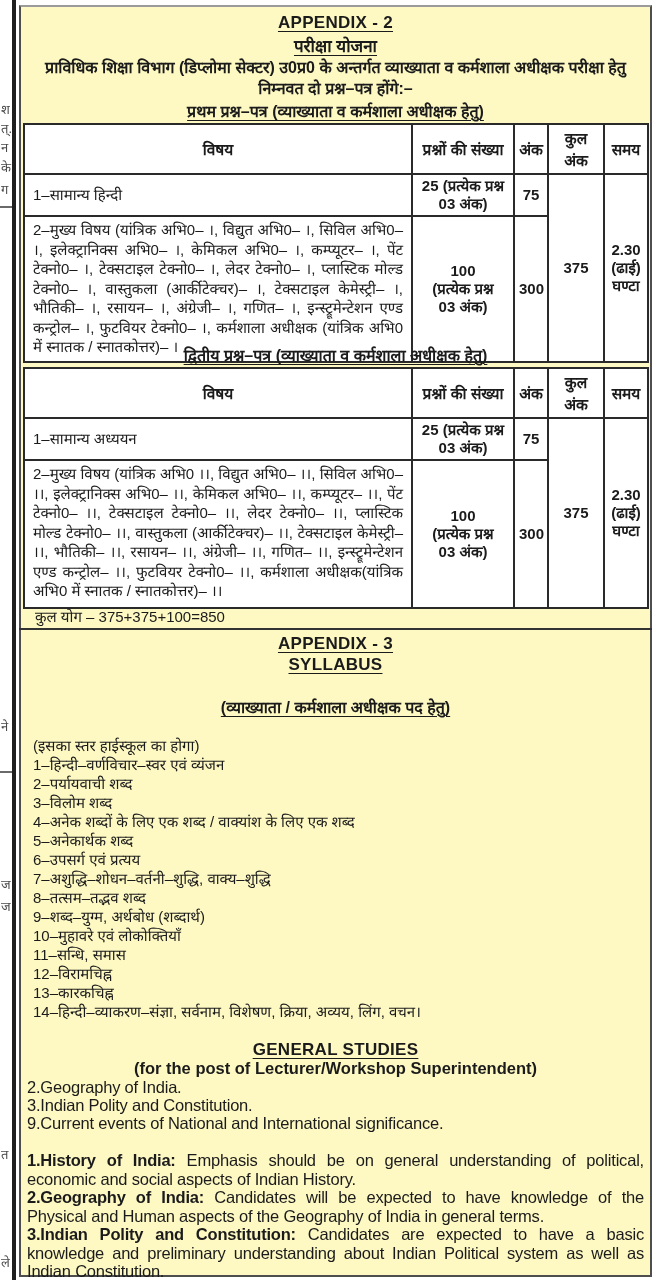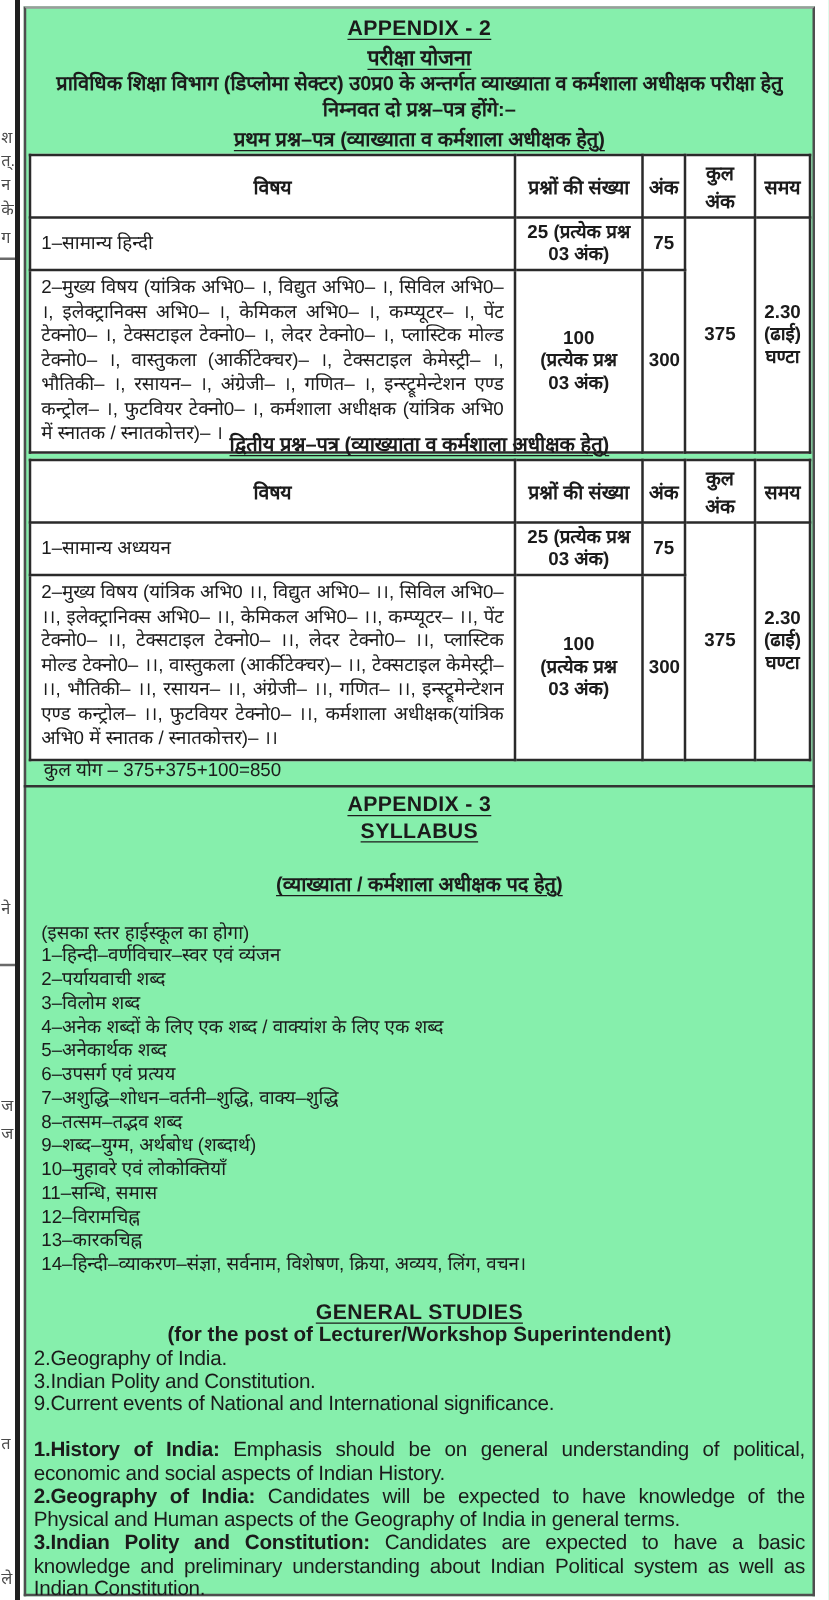--- a/index.html
+++ b/index.html
@@ -5,21 +5,21 @@
   html,body{margin:0;padding:0;}
   body{
     width:663px;height:1280px;position:relative;background:#ffffff;
     font-family:"Liberation Sans","DejaVu Sans",sans-serif;color:#1b1b1b;
     overflow:hidden;
   }
   .edge-bar{position:absolute;left:12px;top:0;width:4px;height:1280px;background:#1f1f1f;}
   .bleed-line{position:absolute;left:0;width:12px;height:2px;background:#6a6a6a;}
   .artifact{position:absolute;left:1px;font-size:13px;color:#4a4a4a;line-height:13px;}
   .content-box{
-    position:absolute;left:19px;top:5px;width:629px;height:1268px;background:#86efac;
+    position:absolute;left:19px;top:5px;width:629px;height:1268px;background:#fef9c3;
     border:2px solid #4e4e4e;border-top-color:#9b9b9b;
   }
   .abs{position:absolute;left:0;right:0;}
   .ctr{text-align:center;}
   .b{font-weight:bold;}
   .u{text-decoration:underline;text-underline-offset:3px;}
   .h-en{font-size:17px;letter-spacing:.3px;}
   .h-hi{font-size:17px;}
   .intro{font-size:16px;font-weight:bold;line-height:21px;padding:0 10px;text-align:center;}
   table{border-collapse:collapse;table-layout:fixed;margin-left:2px;width:624px;background:#fff;}

